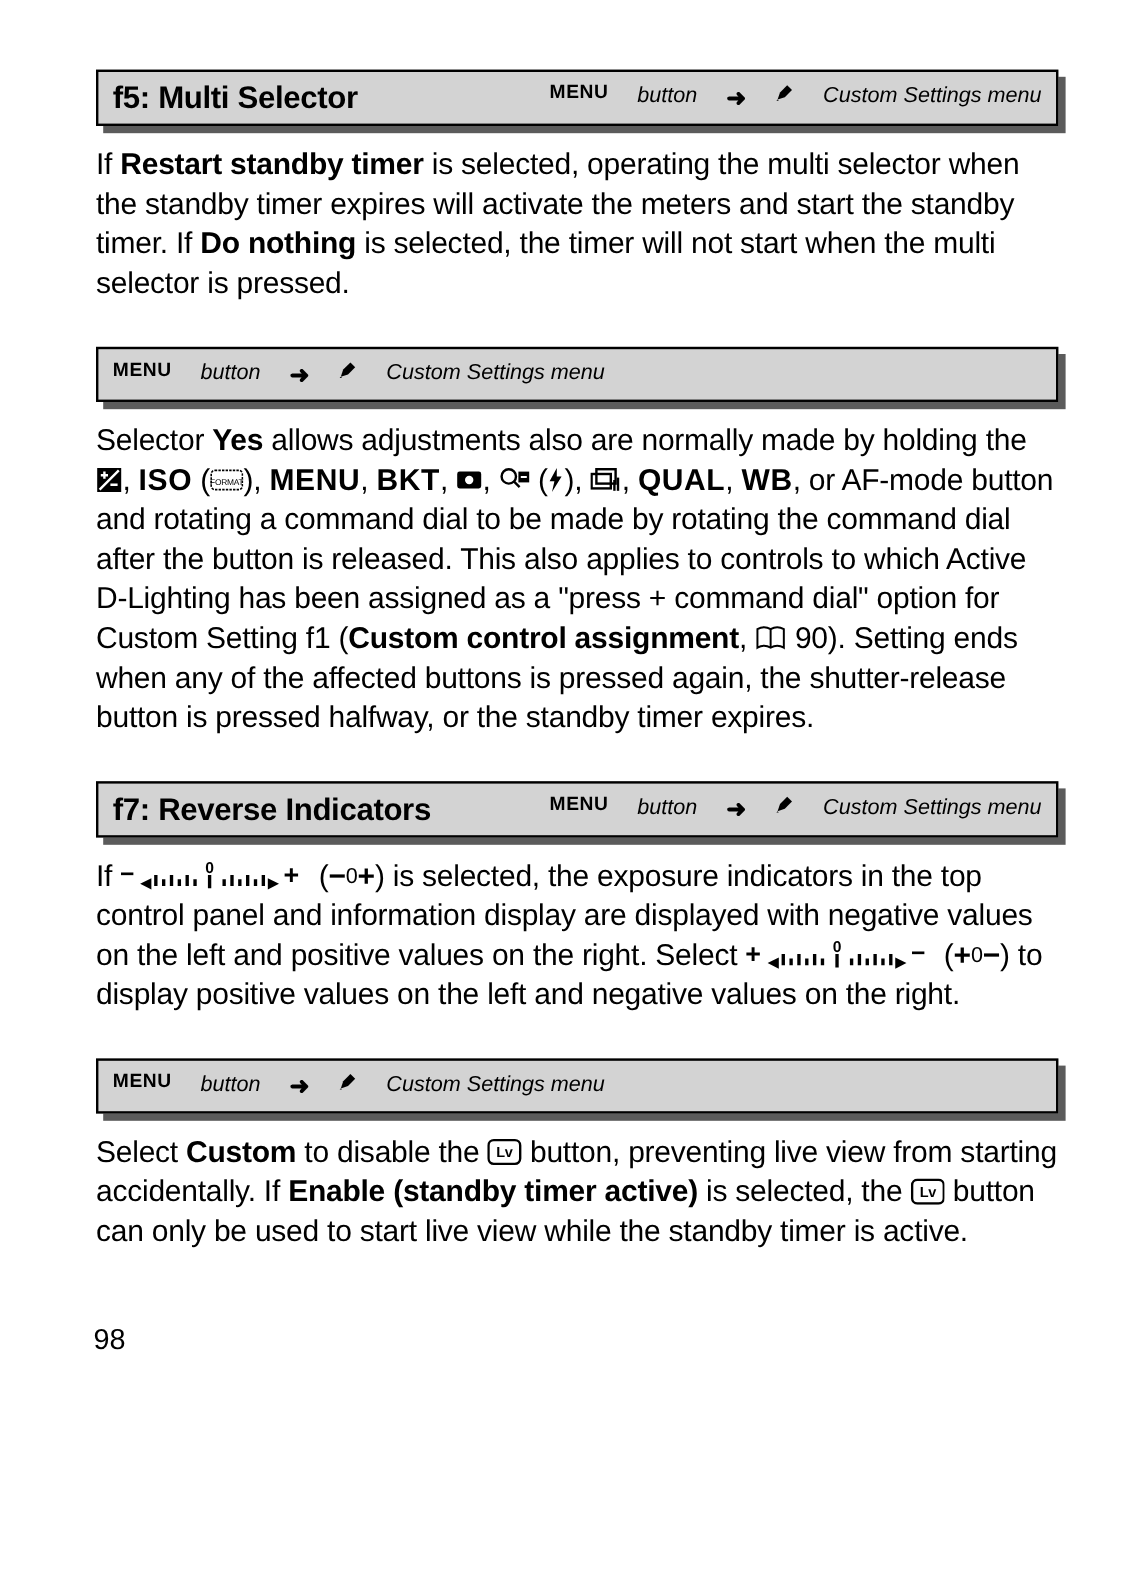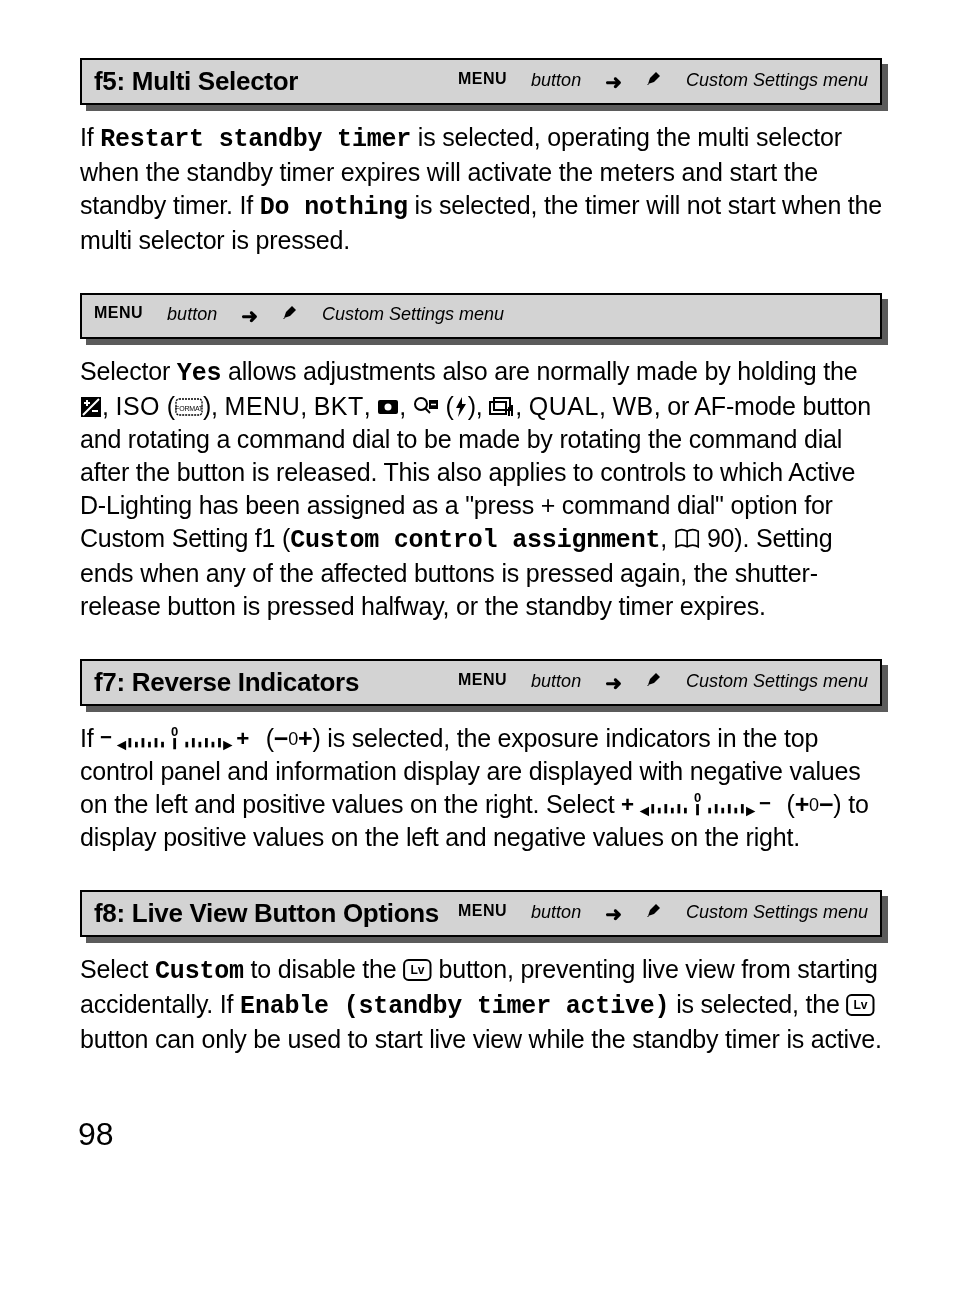--- a/index.html
+++ b/index.html
@@ -59,34 +59,34 @@
     width: 16px; height: 16px;
     font-style: normal;
   }
   .pencil svg { display:block; }
   .body-text {
     font-size: 25px;
     line-height: 1.32;
     letter-spacing: -0.2px;
     margin: 16px 0 36px 0;
   }
-  .body-text strong { font-weight: 800; font-family: Liberation Mono, monospace; }
+  .body-text strong { font-weight: 800; }
   .inline-icon {
     display: inline-block;
     vertical-align: -3px;
     height: 22px;
   }
   .inline-icon svg { height: 22px; }
   .mono-label {
     font-family: Arial, sans-serif;
-    font-weight: 400;
+    font-weight: 700;
     letter-spacing: 0.5px;
   }
   .page-num {
-    font-size: 32px;
+    font-size: 24px;
     margin-top: 60px;
     margin-left: -2px;
   }
   .indicator {
     display:inline-block;
     vertical-align:-6px;
     height:28px;
   }
 </style>
 </head>
@@ -228,21 +228,20 @@
             <line x1="130" y1="14" x2="130" y2="24"></line>
           </g>
       <polygon points="144,22 134,17 134,27" fill="#000"></polygon>
       <text x="148" y="20" font-size="22" font-weight="900">−</text>
     </svg></span>  (<span style="font-family:Arial;font-weight:700;">+</span><span style="font-family:Arial;font-size:18px;vertical-align:2px;">0</span><span style="font-family:Arial;font-weight:700;">−</span><span>) to display positive values on the left and negative values on the right.</span>
   </div>
 
   <div class="section-bar">
     <div class="section-bar-shadow"></div>
     <div class="section-bar-body">
-      <div class="section-title">f8: Live View Button Options</div>
       <div class="section-right">
         <span class="menu-word">MENU</span>
         <span>button</span>
         <span class="arrow">➜</span>
         <span class="pencil">
           <svg viewBox="0 0 16 16">
               <polygon points="2,14 4,8 10,2 14,6 8,12" fill="#000"></polygon>
               <polygon points="1,15 2,14 3,15" fill="#000"></polygon>
             </svg>
         </span>

